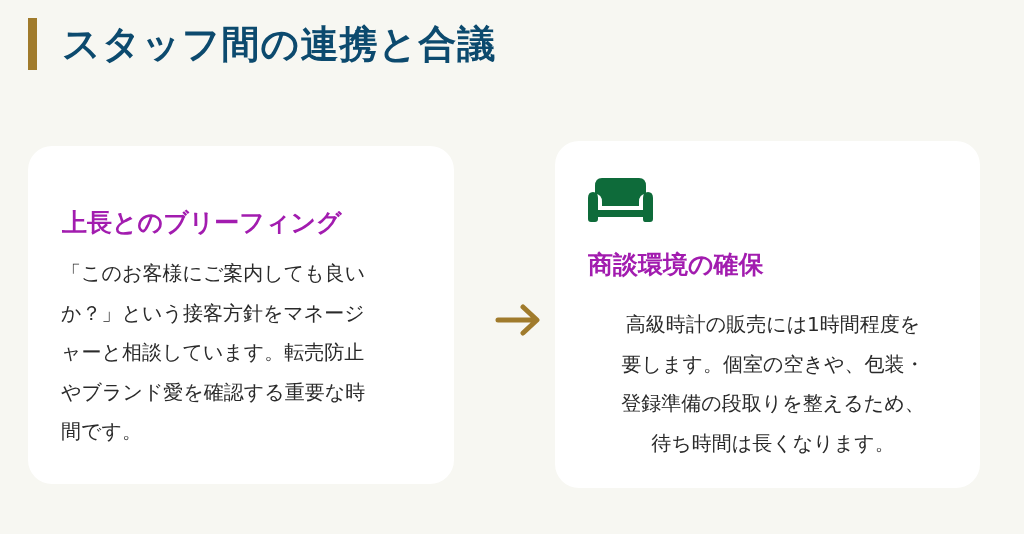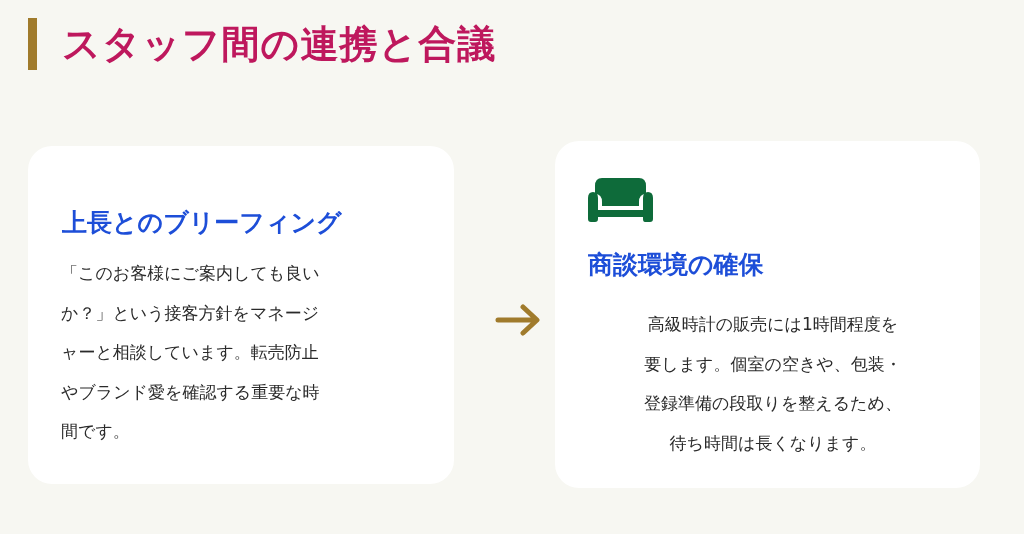--- a/index.html
+++ b/index.html
@@ -16,48 +16,48 @@
     display: flex; align-items: center;
   }
   .accent-bar {
     width: 9px; height: 52px; background: #a07b2c;
     margin-right: 25px;
   }
   .page-title {
     font-family: "DejaVu Serif", "Liberation Serif", serif;
     font-weight: bold;
     font-size: 38px;
-    color: #be185d;
+    color: #0c4a6e;
     letter-spacing: 1px;
     line-height: 52px;
   }
 
   .card {
     position: absolute;
     background: #ffffff;
     border-radius: 24px;
   }
   .card-1 { left: 28px; top: 146px; width: 426px; height: 338px; }
   .card-2 { left: 555px; top: 141px; width: 425px; height: 347px; }
 
   .card-heading {
     position: absolute;
     font-family: "DejaVu Serif", "Liberation Serif", serif;
     font-weight: bold;
     font-size: 25px;
-    color: #1d4ed8;
+    color: #a21caf;
     line-height: 32px;
     white-space: nowrap;
   }
   .card-1 .card-heading { left: 34px; top: 61px; }
   .card-2 .card-heading { left: 33px; top: 108px; }
 
   .card-body {
     position: absolute;
-    font-size: 17px;
+    font-size: 20px;
     color: #2a2a2a;
     line-height: 39.5px;
     white-space: pre-line;
   }
   .card-1 .card-body { left: 33px; top: 108px; width: 370px; }
   .card-2 .card-body { left: 33px; top: 164px; width: 370px; text-align: center; }
 
   .sofa-icon {
     position: absolute; left: 33px; top: 37px;
     width: 65px; height: 44px;

